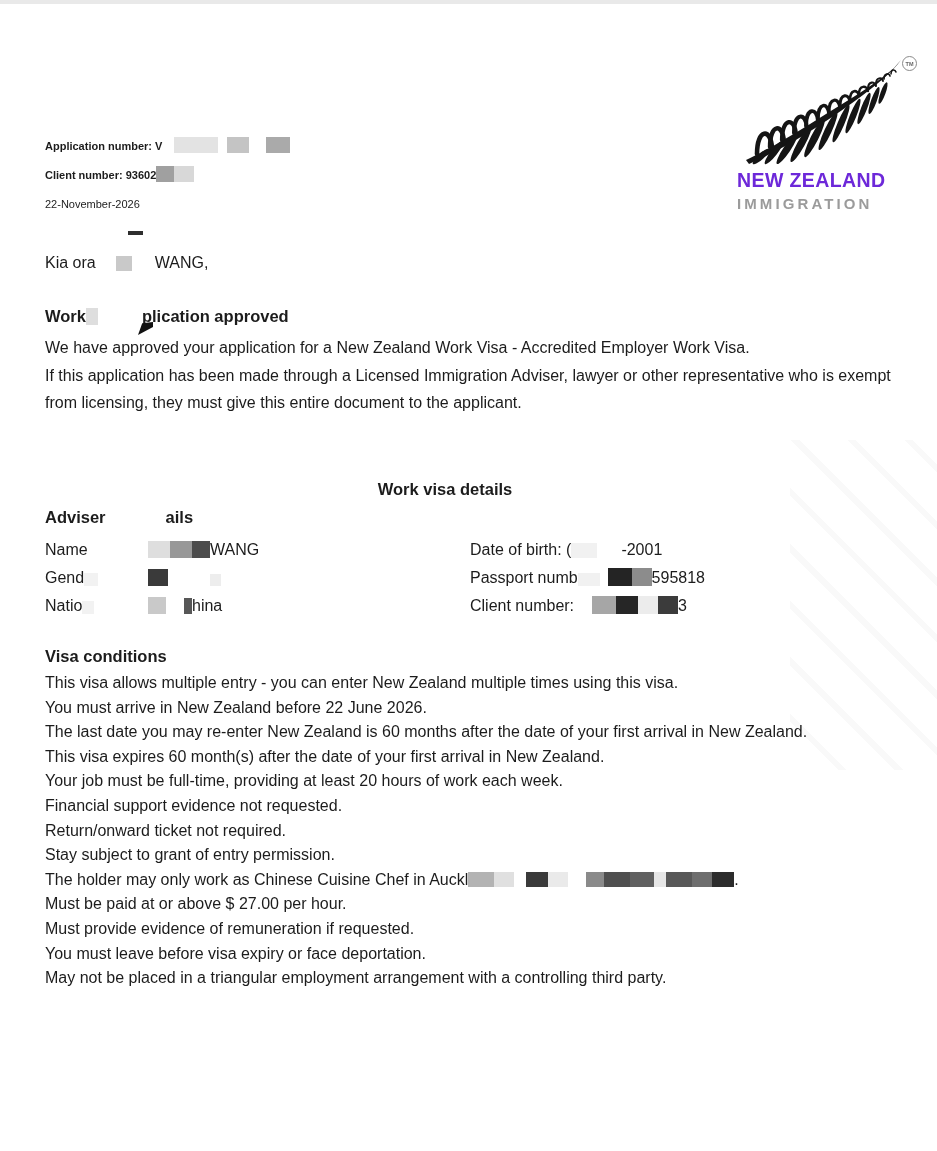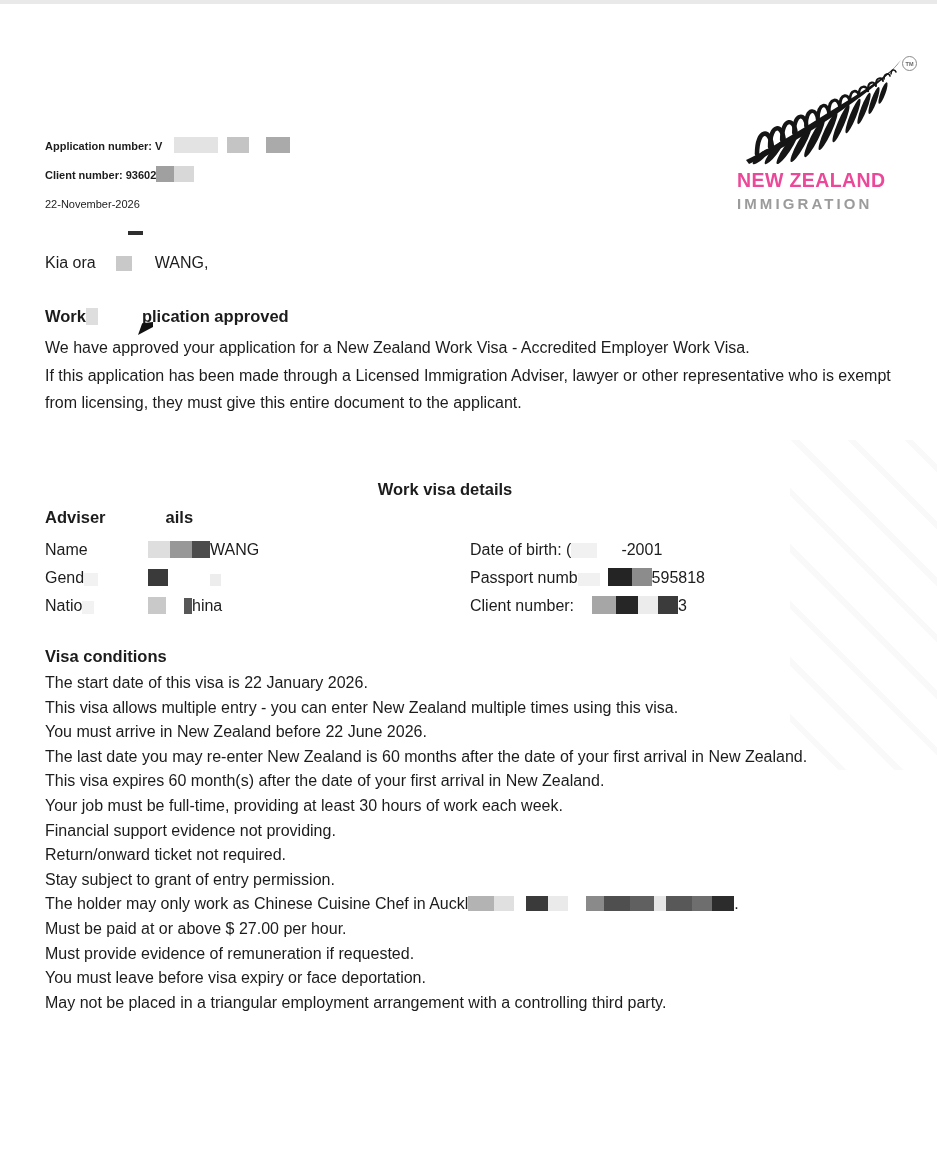--- a/index.html
+++ b/index.html
@@ -55,21 +55,21 @@
 
   
   .logo { position:absolute; left:737px; top:54px; width:178px; }
   .fern { display:block; margin-left:6px; }
   .tm-badge {
     position:absolute; right:-2px; top:2px; width:13px; height:13px;
     border:1px solid #8a8a8a; border-radius:50%;
     font-size:5.5px; font-weight:700; color:#666;
     display:flex; align-items:center; justify-content:center; letter-spacing:0;
   }
-  .brand { font-size:19.5px; font-weight:700; letter-spacing:0.4px; color:#ec4899; margin-top:3px; }
+  .brand { font-size:19.5px; font-weight:700; letter-spacing:0.4px; color:#6d28d9; margin-top:3px; }
   .division { font-size:15px; font-weight:700; letter-spacing:3.1px; color:#9b9b9b; margin-top:3px; }
 </style>
 </head>
 <body>
 
 <div class="page">
   <div class="topstrip"></div>
   <div class="scan-streaks"></div>
 
   <div class="logo">
@@ -160,27 +160,26 @@
     <div class="drow">
       <span>Passport numb</span><span class="rb" style="width:22px;height:13px;background:#f1f1f1"></span><span class="sp" style="width:8px"></span><span class="rb" style="width:24px;height:18px;background:#242424"></span><span class="rb" style="width:20px;height:18px;background:#8c8c8c"></span><span>595818</span>
     </div>
     <div class="drow">
       <span>Client number:</span><span class="sp" style="width:18px"></span><span class="rb" style="width:24px;height:18px;background:#a6a6a6"></span><span class="rb" style="width:22px;height:18px;background:#262626"></span><span class="rb" style="width:20px;height:18px;background:#ececec"></span><span class="rb" style="width:20px;height:18px;background:#3b3b3b"></span><span>3</span>
     </div>
   </div>
 
   <div class="cond-head">Visa conditions</div>
   <div class="cond-list">
-    <div>The start date of this visa is 22 January 2026.</div>
     <div>This visa allows multiple entry - you can enter New Zealand multiple times using this visa.</div>
     <div>You must arrive in New Zealand before 22 June 2026.</div>
     <div>The last date you may re-enter New Zealand is 60 months after the date of your first arrival in New Zealand.</div>
     <div>This visa expires 60 month(s) after the date of your first arrival in New Zealand.</div>
-    <div>Your job must be full-time, providing at least 30 hours of work each week.</div>
-    <div>Financial support evidence not providing.</div>
+    <div>Your job must be full-time, providing at least 20 hours of work each week.</div>
+    <div>Financial support evidence not requested.</div>
     <div>Return/onward ticket not required.</div>
     <div>Stay subject to grant of entry permission.</div>
     <div class="chef">
       <span>The holder may only work as Chinese Cuisine Chef in Auckl</span><span class="rb" style="width:26px;background:#b3b3b3"></span><span class="rb" style="width:20px;background:#e0e0e0"></span><span class="sp" style="width:12px"></span><span class="rb" style="width:22px;background:#3a3a3a"></span><span class="rb" style="width:20px;background:#eaeaea"></span><span class="sp" style="width:18px"></span><span class="rb" style="width:18px;background:#8a8a8a"></span><span class="rb" style="width:26px;background:#4f4f4f"></span><span class="rb" style="width:24px;background:#606060"></span><span class="rb" style="width:12px;background:#e6e6e6"></span><span class="rb" style="width:26px;background:#585858"></span><span class="rb" style="width:20px;background:#6e6e6e"></span><span class="rb" style="width:22px;background:#2c2c2c"></span><span>.</span>
     </div>
     <div>Must be paid at or above $ 27.00 per hour.</div>
     <div>Must provide evidence of remuneration if requested.</div>
     <div>You must leave before visa expiry or face deportation.</div>
     <div>May not be placed in a triangular employment arrangement with a controlling third party.</div>
   </div>

